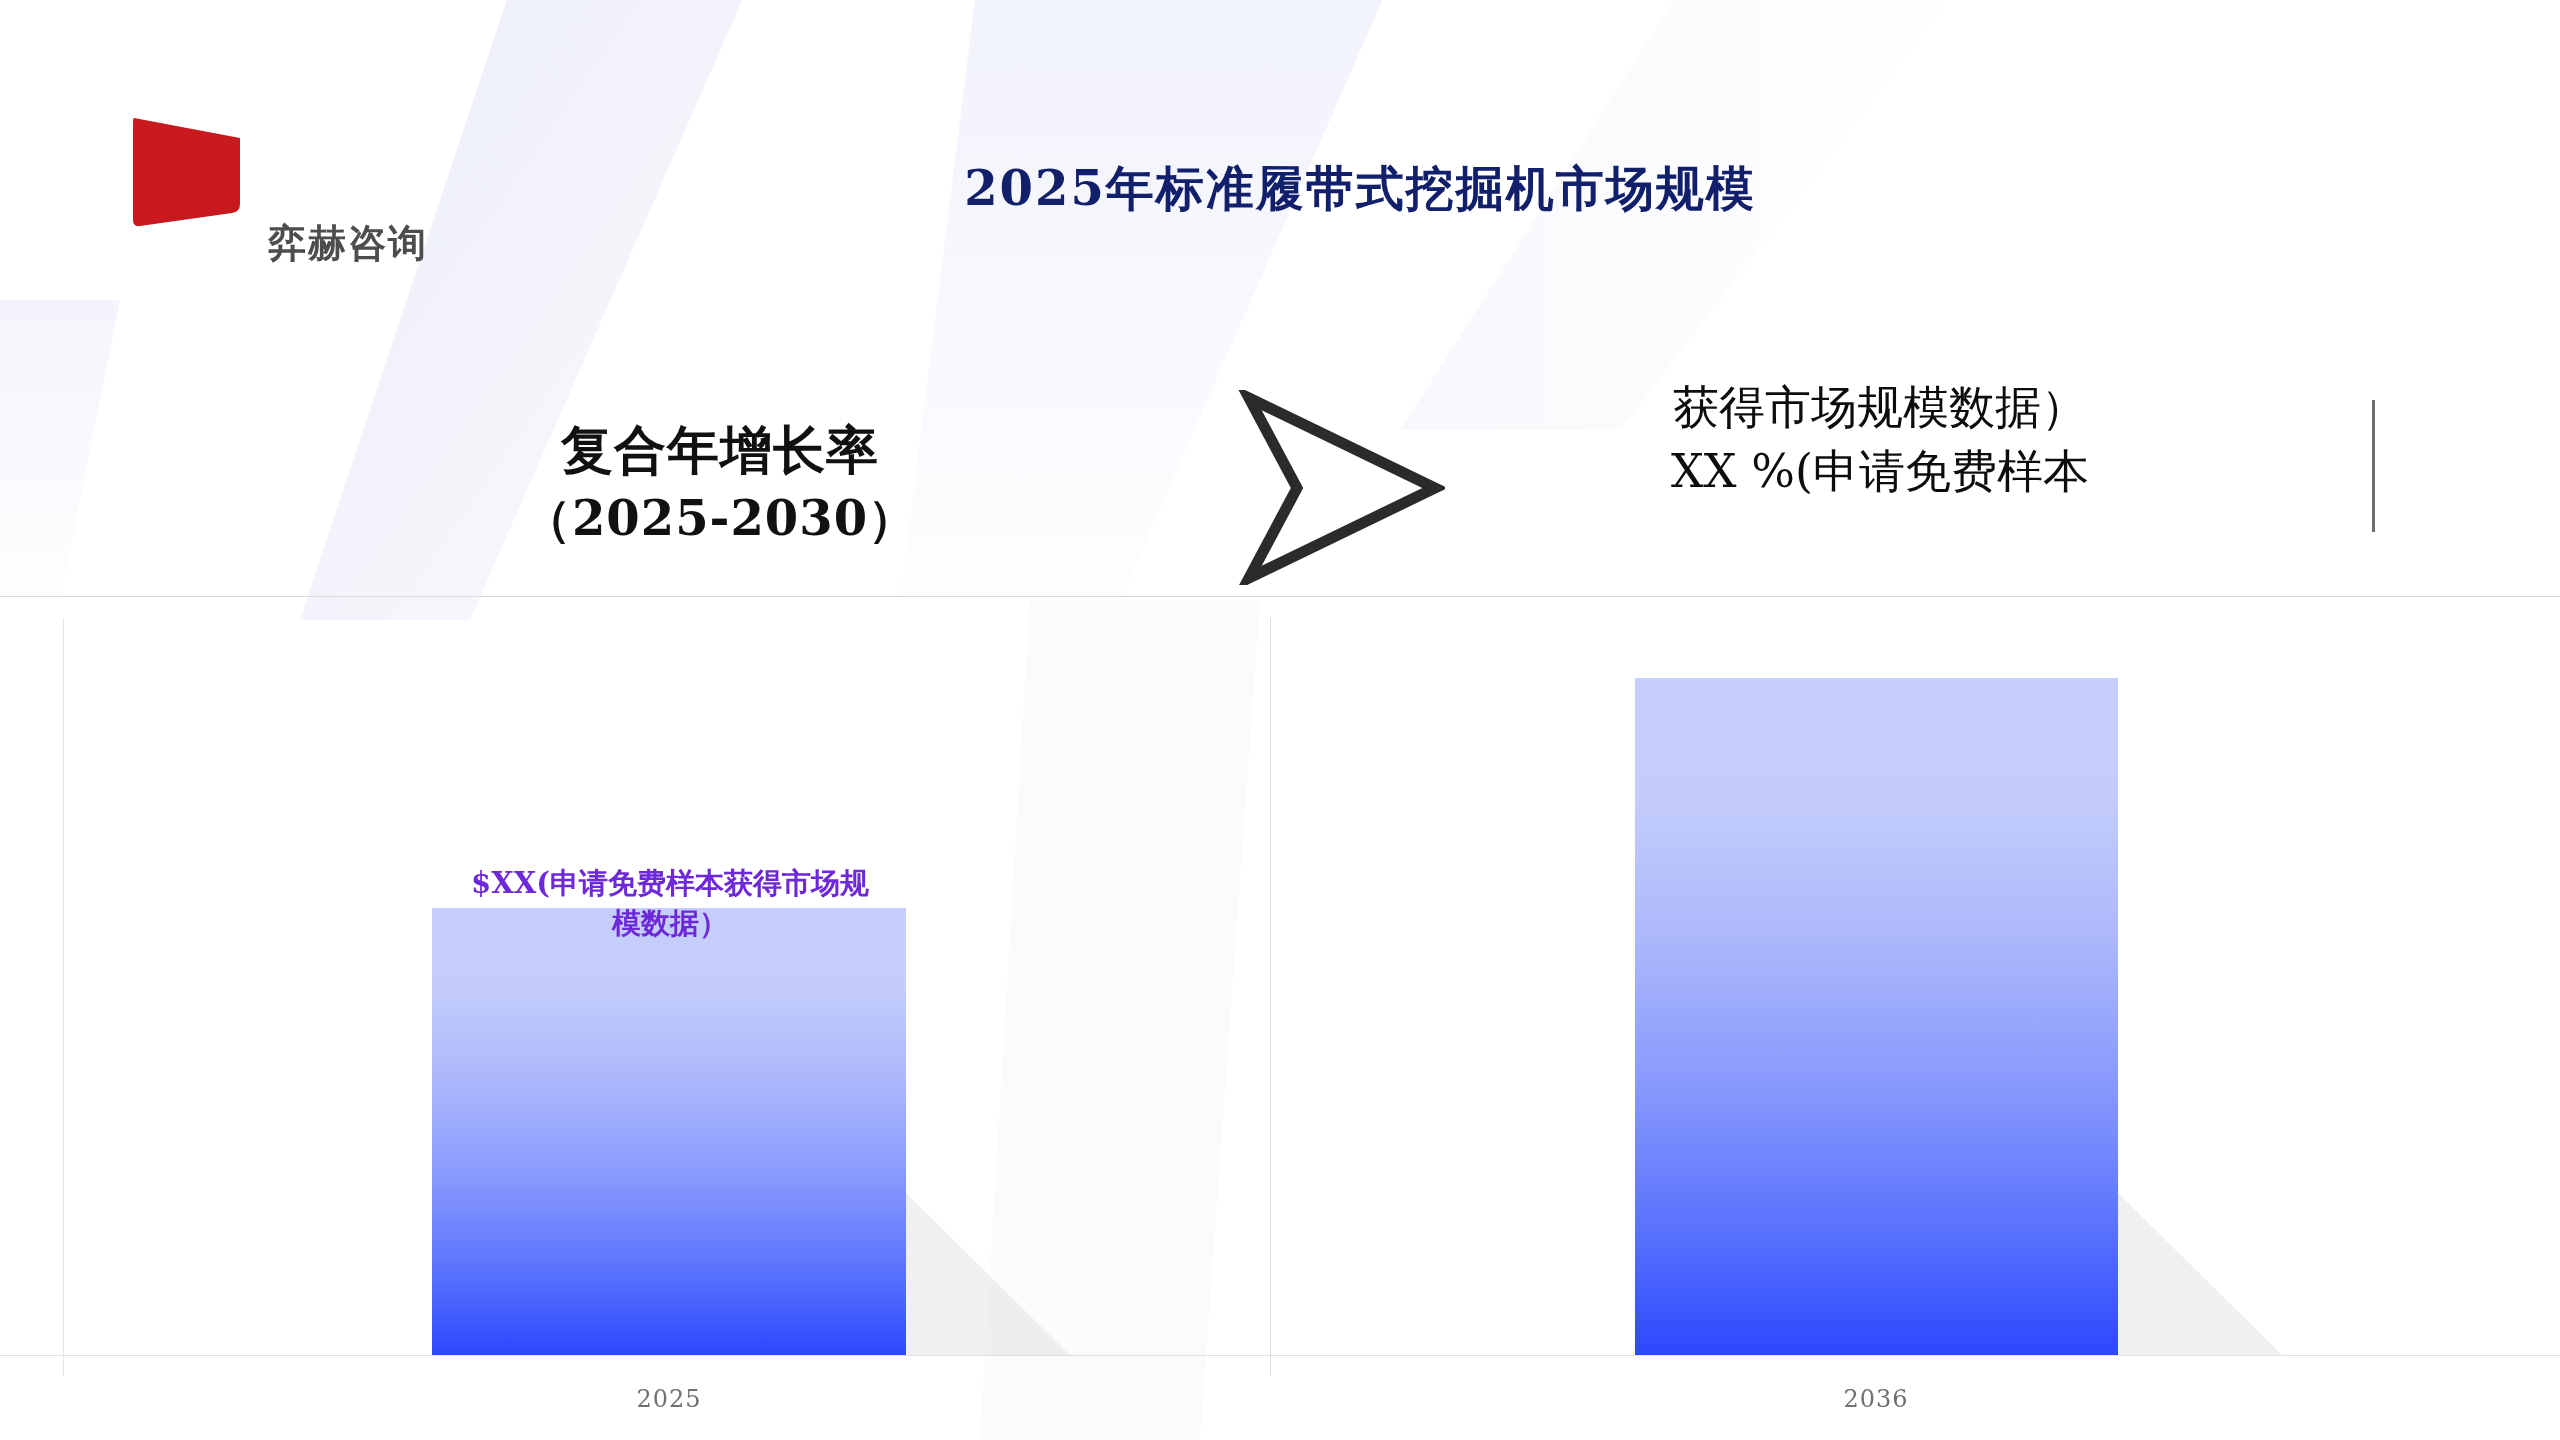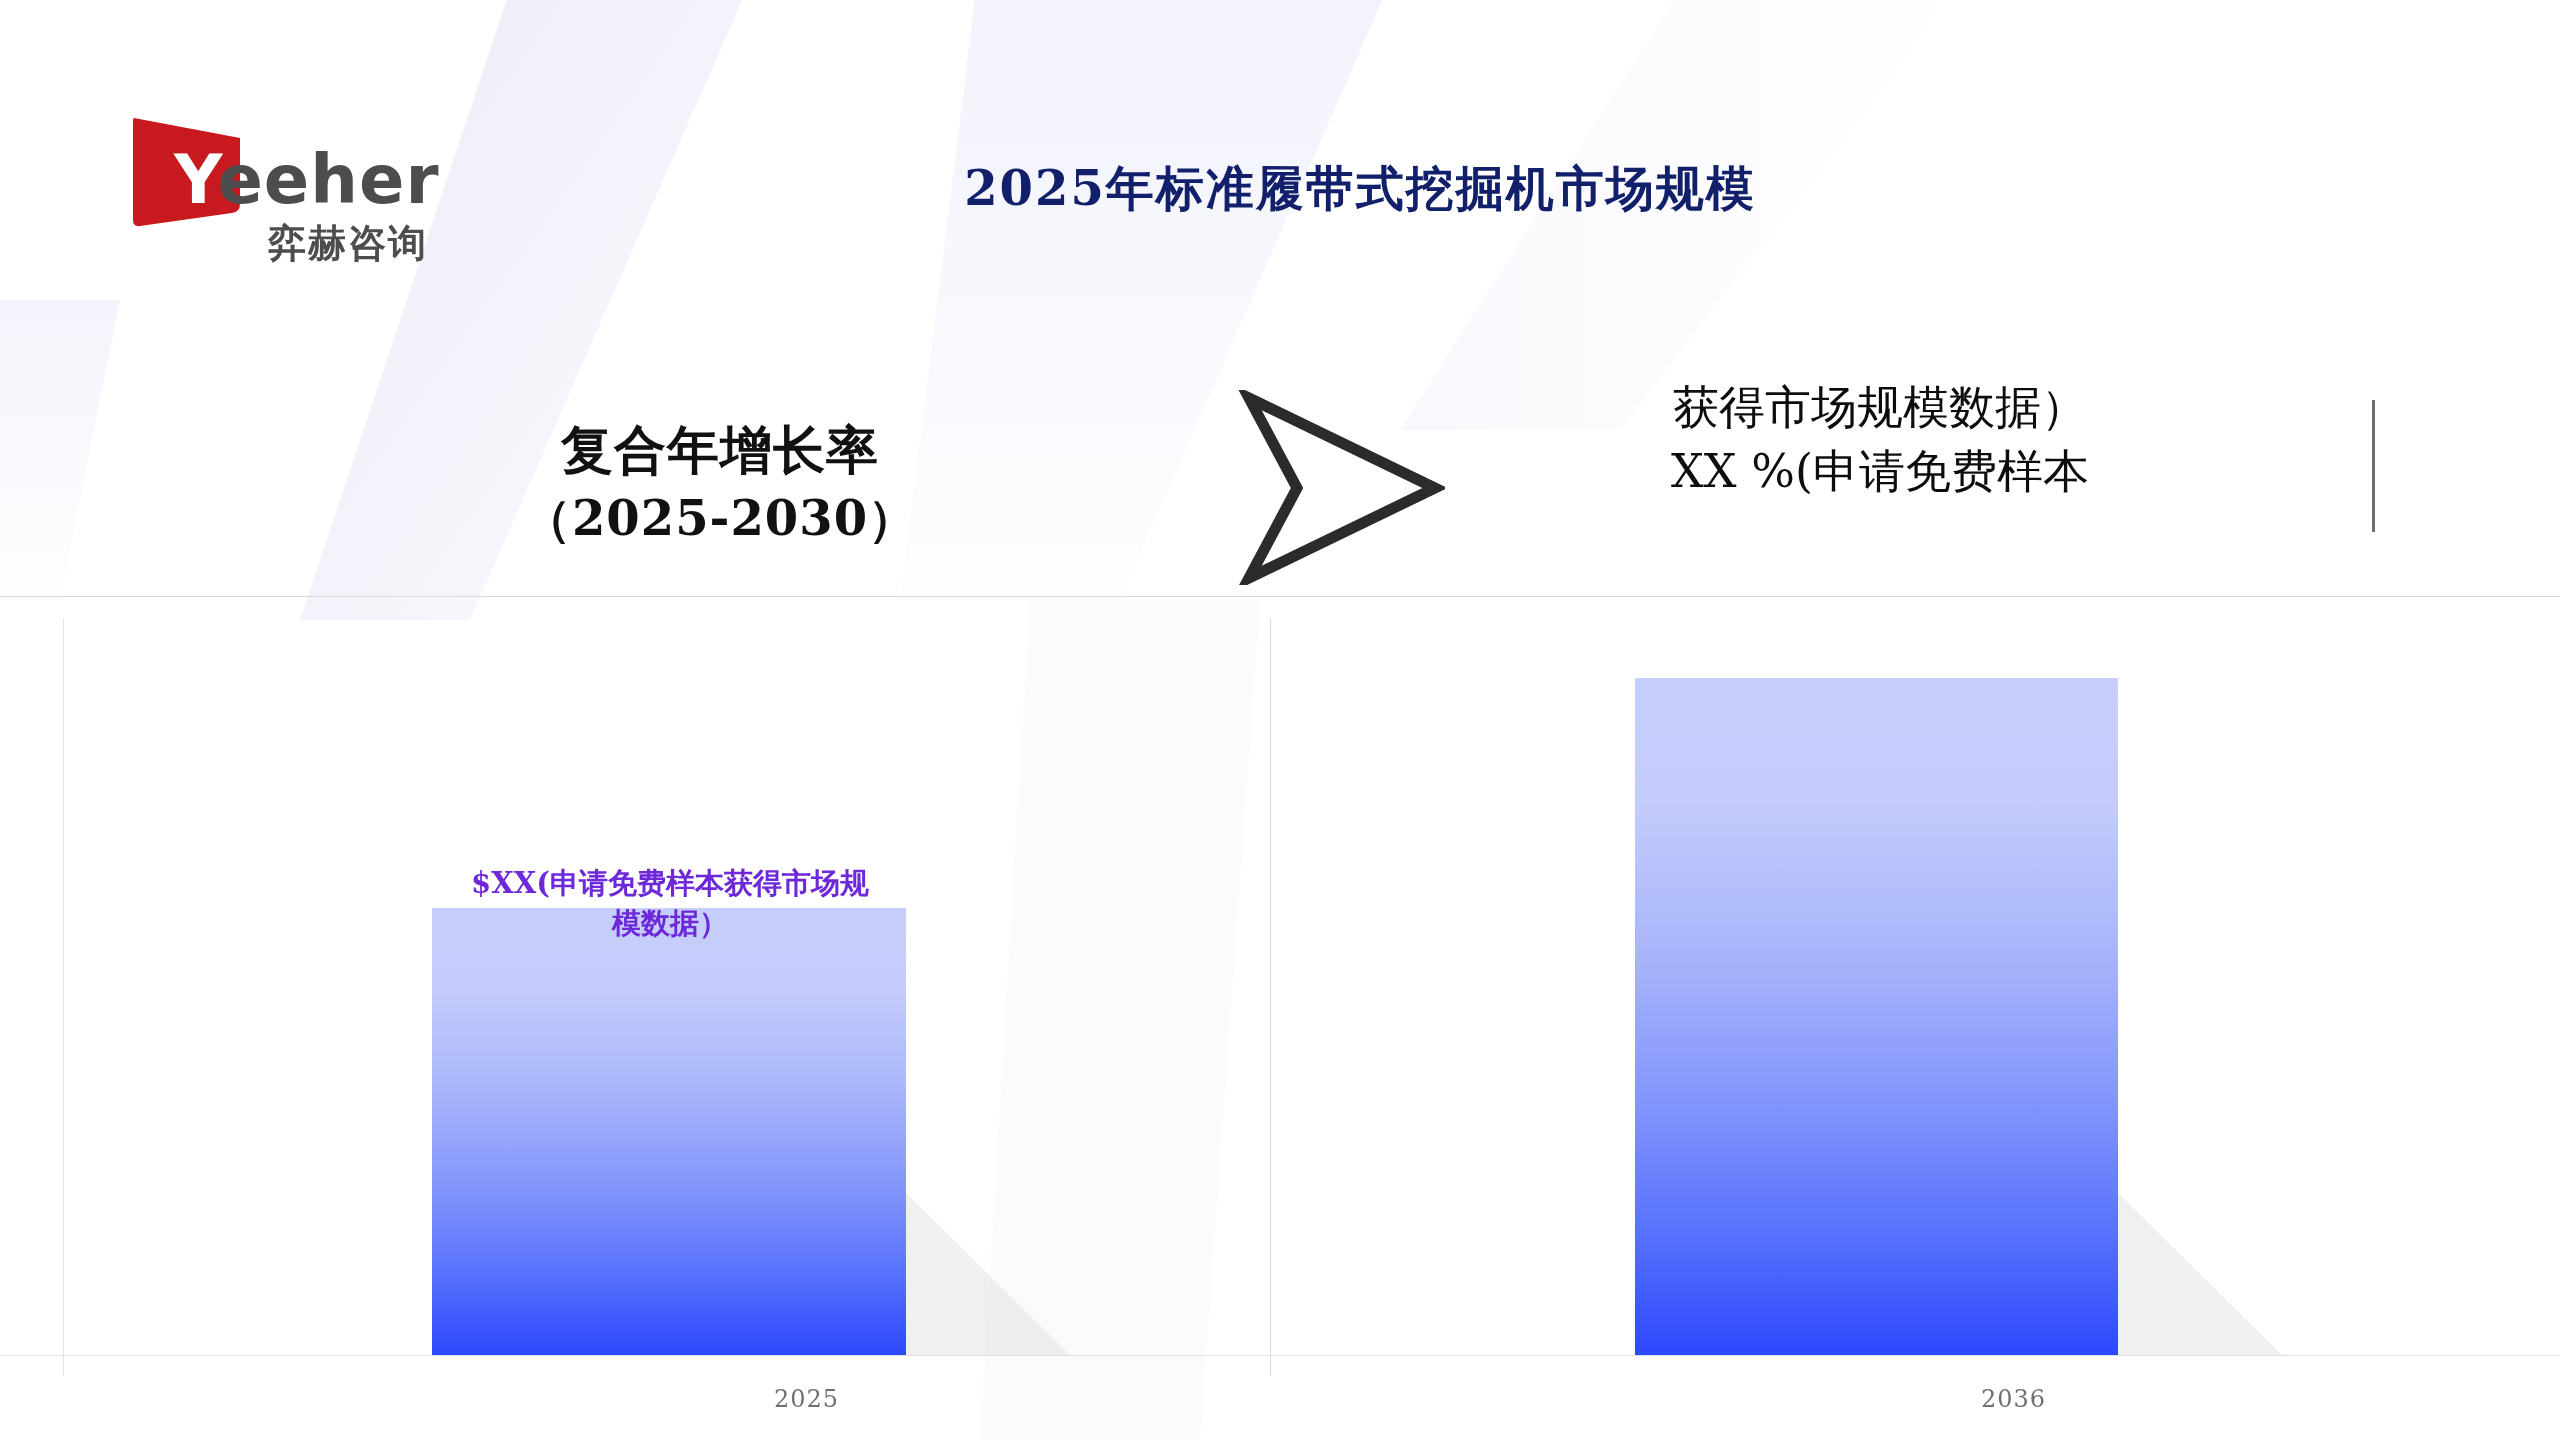--- a/index.html
+++ b/index.html
@@ -58,21 +58,21 @@
   #chart{position:absolute;left:0px;top:597px;width:2560px;height:843px;}
   #chart-panel-border-left{position:absolute;left:63px;top:21px;width:1px;height:758px;background:#e6e6e6;}
   #chart-divider{position:absolute;left:1270px;top:21px;width:1px;height:758px;background:#dcdcdc;}
   #chart-baseline{position:absolute;left:0px;top:758px;width:2560px;height:1px;background:#e0e0e0;}
 
   .bar{position:absolute;bottom:85px;
     background:linear-gradient(to bottom,#c6cefb 0%,#c3ccfb 18%,#aab6fb 40%,#8496fc 62%,#5871fd 82%,#2c48fd 100%);}
   .bar-shadow{position:absolute;bottom:85px;height:0;width:0;
     border-style:solid;border-color:transparent;opacity:.55;}
 
-  .xlabel{position:absolute;bottom:26px;text-align:right;
+  .xlabel{position:absolute;bottom:26px;text-align:center;
     font-family:"DejaVu Serif","Liberation Serif",serif;
     font-size:24px;line-height:30px;color:#6f7074;letter-spacing:1px;}
 
   .barlabel{position:absolute;text-align:center;
     font-family:"DejaVu Serif","Liberation Serif",serif;
     font-weight:bold;font-size:29px;line-height:40px;color:#6d28d9;}
 </style>
 </head>
 <body>
 
@@ -101,21 +101,20 @@
     <path d="M-40,300 L120,300 L60,600 L-40,600 Z" fill="url(#sw3)" opacity="0.6"></path>
     <path d="M1030,600 L1260,600 L1200,1440 L980,1440 Z" fill="#fbfbfe" opacity="0.9"></path>
   </svg>
 
   <div id="header">
 
     <div id="logo">
       <svg id="logo-mark" viewBox="0 0 124 120" preserveAspectRatio="none">
         <path d="M6,6 L112,26 L112,92 Q112,100 104,101 L12,114 Q5,115 5,108 L5,13 Q5,5 6,6 Z" fill="#C8191E"></path>
       </svg>
-      <div id="logo-word"><span class="y-white">Y</span><span>eeher</span></div>
       <div id="logo-sub">弈赫咨询</div>
     </div>
 
     <div id="title">2025年标准履带式挖掘机市场规模</div>
 
     <div id="cagr">
       <div class="l1">复合年增长率</div>
       <div class="l2">（2025-2030）</div>
     </div>
 

